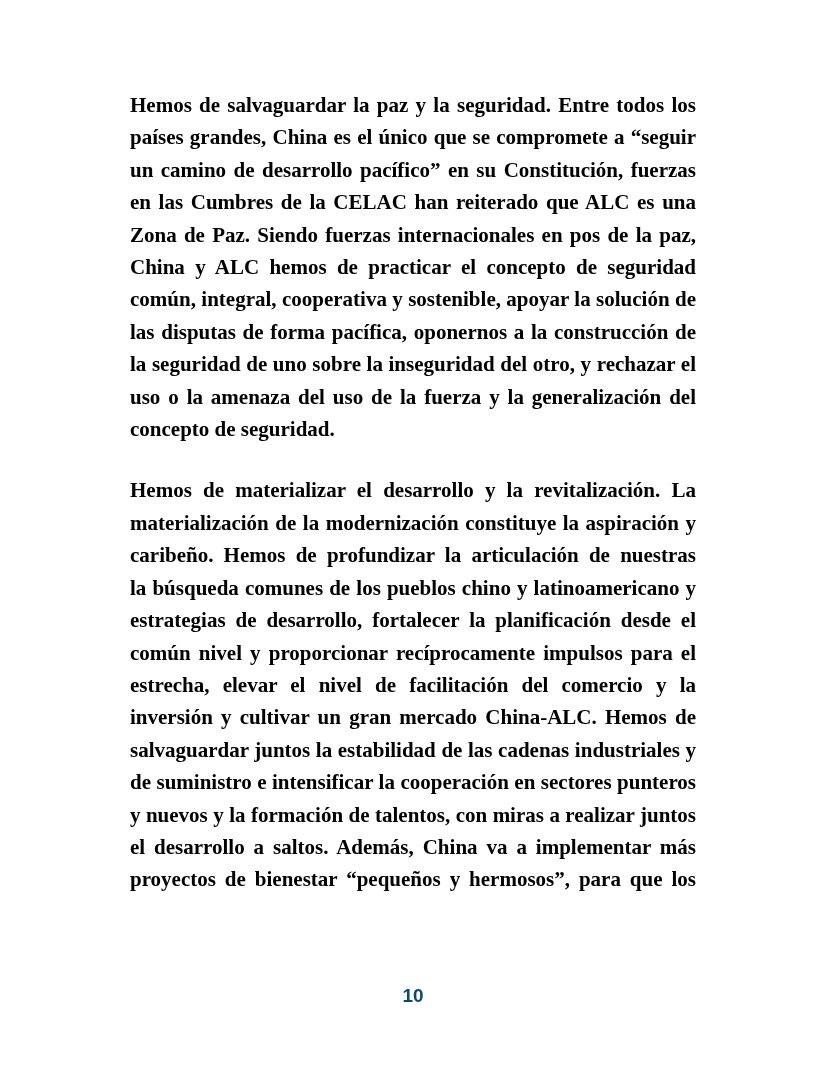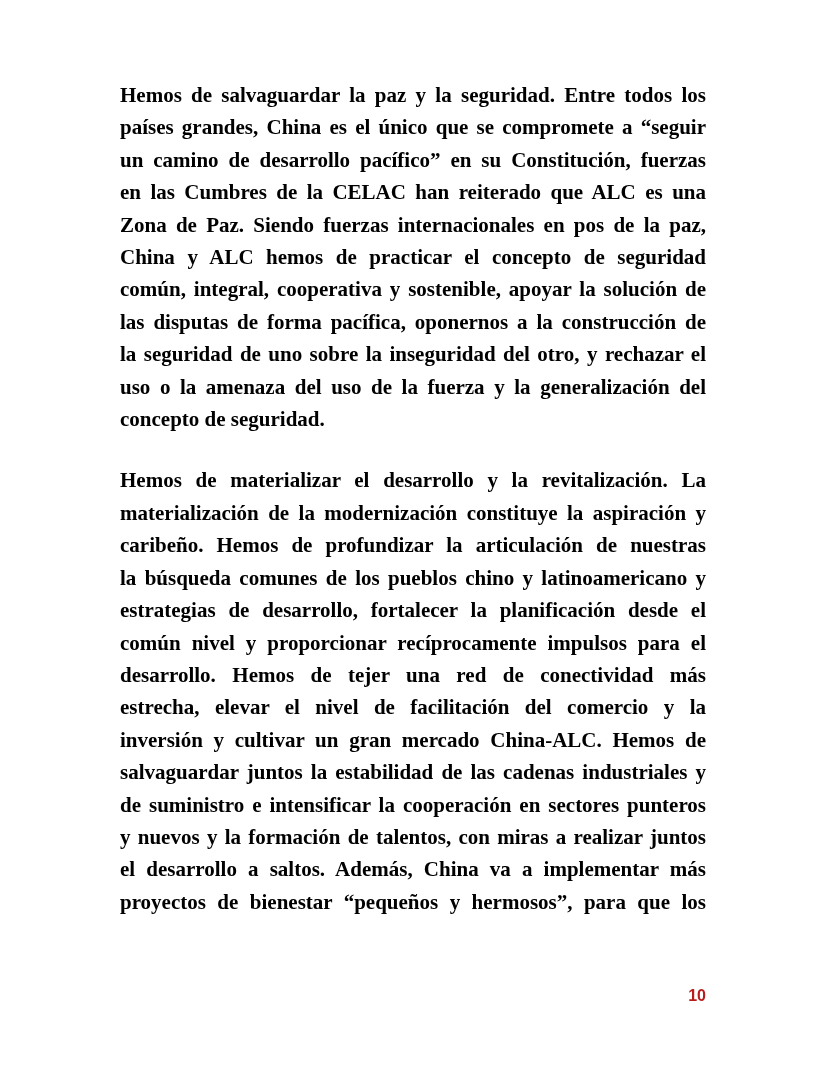--- a/index.html
+++ b/index.html
@@ -26,44 +26,44 @@
     left: 120px;
     top: 79px;
     width: 586px;
     font-family: "Liberation Serif", "DejaVu Serif", serif;
     font-weight: bold;
     font-size: 21px;
     line-height: 32.4px;
     color: #000000;
   }
   .paragraph {
-    margin: 0;
+    margin: 10px;
   }
   .paragraph + .paragraph {
     margin-top: 29px;
   }
   .line {
     text-align: justify;
     text-align-last: justify;
     white-space: normal;
   }
   .line.last-left {
     text-align-last: left;
   }
   .page-number {
     position: absolute;
     left: 120px;
     top: 984px;
     width: 586px;
-    text-align: right;
+    text-align: center;
     font-family: "Liberation Sans", "DejaVu Sans", sans-serif;
     font-weight: bold;
-    font-size: 16px;
+    font-size: 19px;
     line-height: 24px;
-    color: #b91c1c;
+    color: #0c4a6e;
   }
 </style>
 </head>
 <body>
 
 <div class="page">
   <div class="text-block" id="text-block">
       <div class="paragraph">
         <div class="line">Hemos de salvaguardar la paz y la seguridad. Entre todos los</div>
         <div class="line">países grandes, China es el único que se compromete a “seguir</div>
@@ -77,21 +77,20 @@
         <div class="line">uso o la amenaza del uso de la fuerza y la generalización del</div>
         <div class="line last-left">concepto de seguridad.</div>
       </div>
       <div class="paragraph">
         <div class="line">Hemos de materializar el desarrollo y la revitalización. La</div>
         <div class="line">materialización de la modernización constituye la aspiración y</div>
         <div class="line">caribeño. Hemos de profundizar la articulación de nuestras</div>
         <div class="line">la búsqueda comunes de los pueblos chino y latinoamericano y</div>
         <div class="line">estrategias de desarrollo, fortalecer la planificación desde el</div>
         <div class="line">común nivel y proporcionar recíprocamente impulsos para el</div>
-        <div class="line">desarrollo. Hemos de tejer una red de conectividad más</div>
         <div class="line">estrecha, elevar el nivel de facilitación del comercio y la</div>
         <div class="line">inversión y cultivar un gran mercado China-ALC. Hemos de</div>
         <div class="line">salvaguardar juntos la estabilidad de las cadenas industriales y</div>
         <div class="line">de suministro e intensificar la cooperación en sectores punteros</div>
         <div class="line">y nuevos y la formación de talentos, con miras a realizar juntos</div>
         <div class="line">el desarrollo a saltos. Además, China va a implementar más</div>
         <div class="line">proyectos de bienestar “pequeños y hermosos”, para que los</div>
       </div>
     </div>
   <div class="page-number">10</div>

